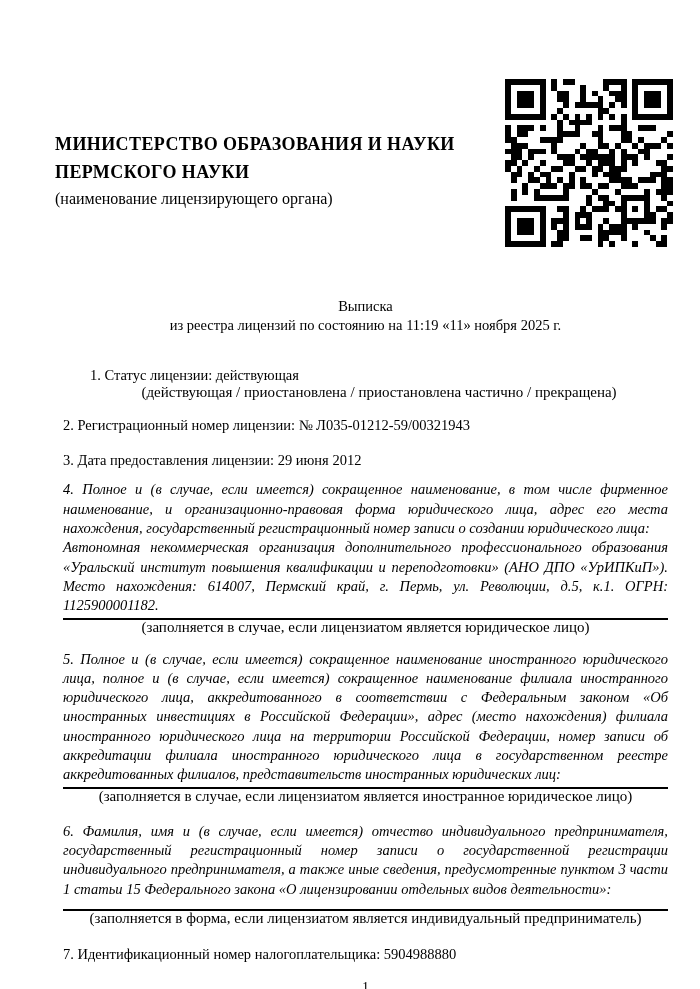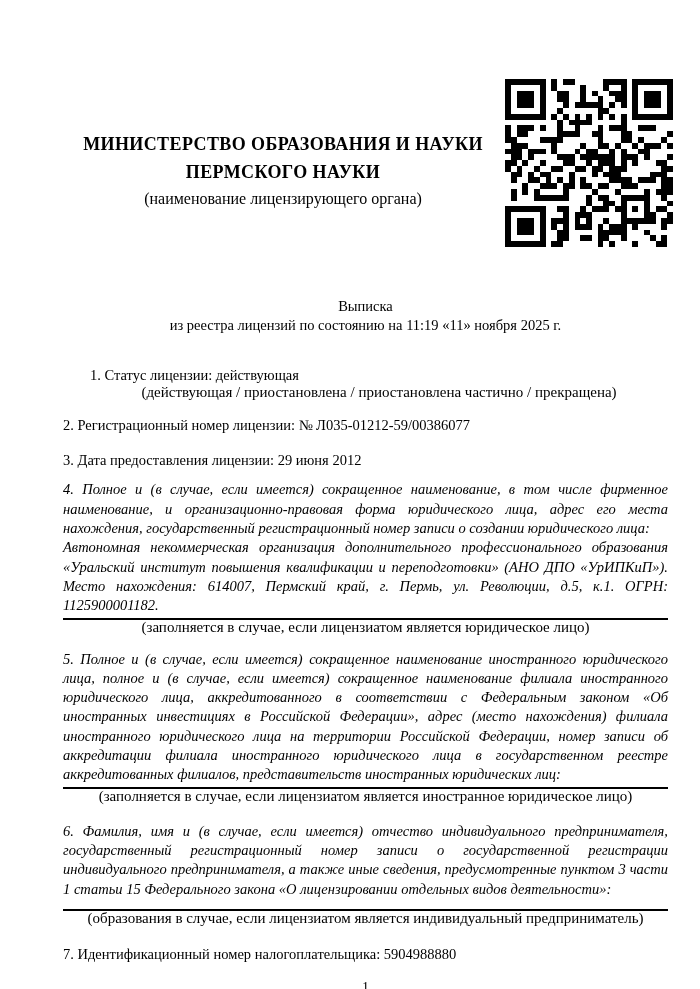--- a/index.html
+++ b/index.html
@@ -4,21 +4,21 @@
 <style>
   html,body { margin:0; padding:0; background:#e8e8e8; }
   .page {
     position:relative; width:700px; height:989px; margin:0 auto;
     background:#ffffff; color:#000000;
     font-family:"Liberation Serif","DejaVu Serif",serif;
     overflow:hidden;
   }
   
   .doc-header-left {
-    position:absolute; left:68px; top:130px; width:430px; text-align:center;
+    position:absolute; left:55px; top:130px; width:430px; text-align:left;
   }
   .ministry-name { font-size:18px; font-weight:bold; line-height:28px; letter-spacing:0.4px; }
   .ministry-caption { font-size:16px; line-height:13px; margin-top:6px; }
   .qr {
     position:absolute; left:505px; top:79px; width:168px; height:168px;
   }
   .qr svg { display:block; width:168px; height:168px; shape-rendering:crispEdges; }
   
   .content {
     position:absolute; left:63px; top:297px; width:605px;
@@ -464,21 +464,21 @@
       <div>Выписка</div>
       <div>из реестра лицензий по состоянию на 11:19 «11» ноября 2025 г.</div>
     </div>
 
     <section class="mt-item1">
       <div class="item-text">1. Статус лицензии: действующая</div>
       <div class="item-caption">(действующая / приостановлена / приостановлена частично / прекращена)</div>
     </section>
 
     <section class="mt-item2">
-      <div class="item-text">2. Регистрационный номер лицензии: № Л035-01212-59/00386077</div>
+      <div class="item-text">2. Регистрационный номер лицензии: № Л035-01212-59/00321943</div>
     </section>
 
     <section class="mt-item3">
       <div class="item-text">3. Дата предоставления лицензии: 29 июня 2012</div>
     </section>
 
     <section class="mt-item4">
       <div class="item-text just">4. Полное и (в случае, если имеется) сокращенное наименование, в том числе фирменное наименование, и организационно-правовая форма юридического лица, адрес его места нахождения, государственный регистрационный номер записи о создании юридического лица:</div>
       <div class="item-text just">Автономная некоммерческая организация дополнительного профессионального образования «Уральский институт повышения квалификации и переподготовки» (АНО ДПО «УрИПКиП»). Место нахождения: 614007, Пермский край, г. Пермь, ул. Революции, д.5, к.1. ОГРН: 1125900001182.</div>
       <div class="rule"></div>
@@ -487,21 +487,21 @@
 
     <section class="mt-item5">
       <div class="item-text just">5. Полное и (в случае, если имеется) сокращенное наименование иностранного юридического лица, полное и (в случае, если имеется) сокращенное наименование филиала иностранного юридического лица, аккредитованного в соответствии с Федеральным законом «Об иностранных инвестициях в Российской Федерации», адрес (место нахождения) филиала иностранного юридического лица на территории Российской Федерации, номер записи об аккредитации филиала иностранного юридического лица в государственном реестре аккредитованных филиалов, представительств иностранных юридических лиц:</div>
       <div class="rule"></div>
       <div class="item-caption">(заполняется в случае, если лицензиатом является иностранное юридическое лицо)</div>
     </section>
 
     <section class="mt-item6">
       <div class="item-text just">6. Фамилия, имя и (в случае, если имеется) отчество индивидуального предпринимателя, государственный регистрационный номер записи о государственной регистрации индивидуального предпринимателя, а также иные сведения, предусмотренные пунктом 3 части 1 статьи 15 Федерального закона «О лицензировании отдельных видов деятельности»:</div>
       <div class="rule rule-gap"></div>
-      <div class="item-caption">(образования в случае, если лицензиатом является индивидуальный предприниматель)</div>
+      <div class="item-caption">(заполняется в форма, если лицензиатом является индивидуальный предприниматель)</div>
     </section>
 
     <section class="mt-item7">
       <div class="item-text">7. Идентификационный номер налогоплательщика: 5904988880</div>
     </section>
 
     <div class="page-number">1</div>
 
   </div>
 </div>

